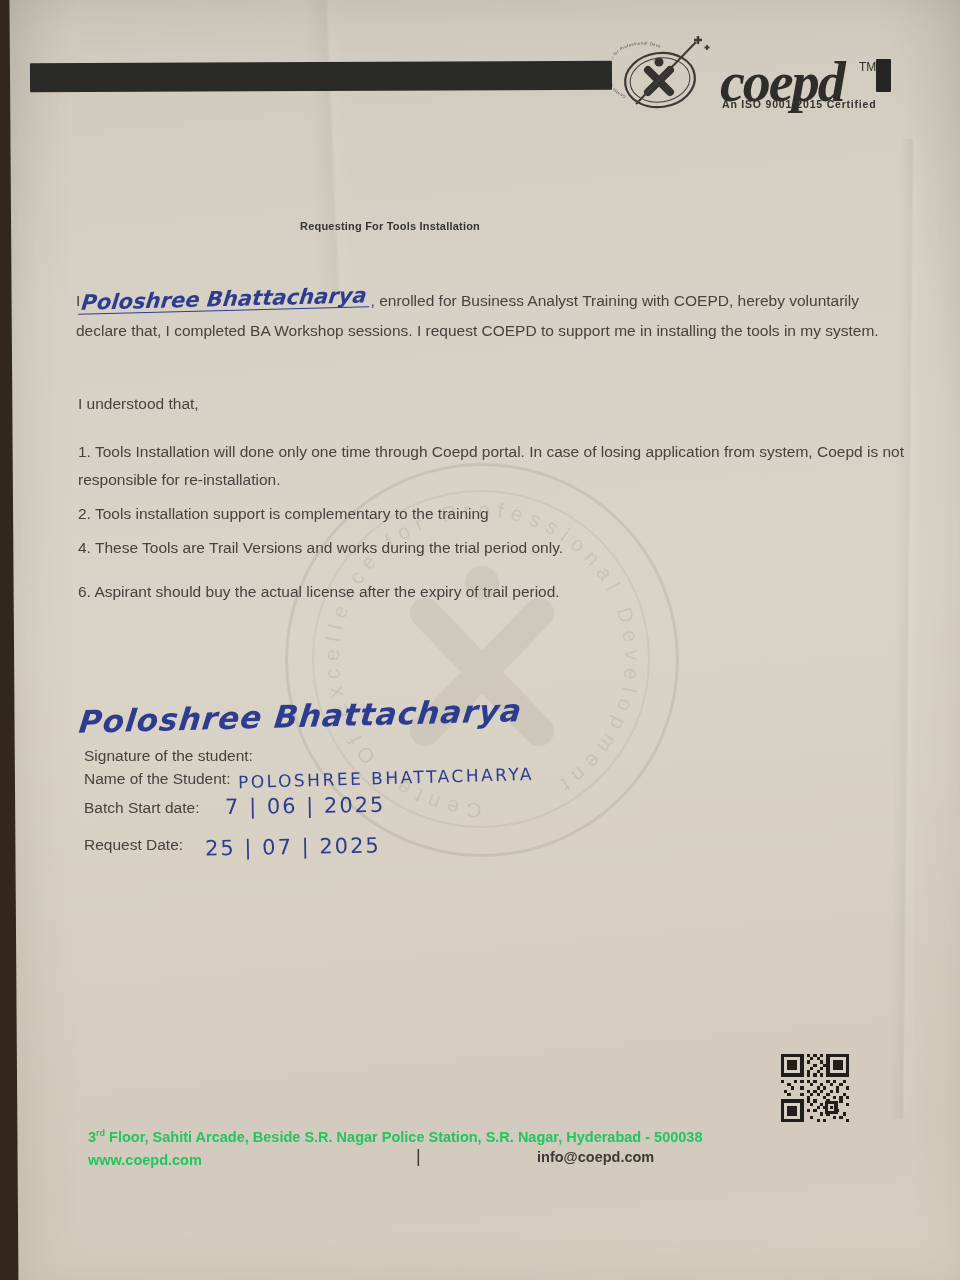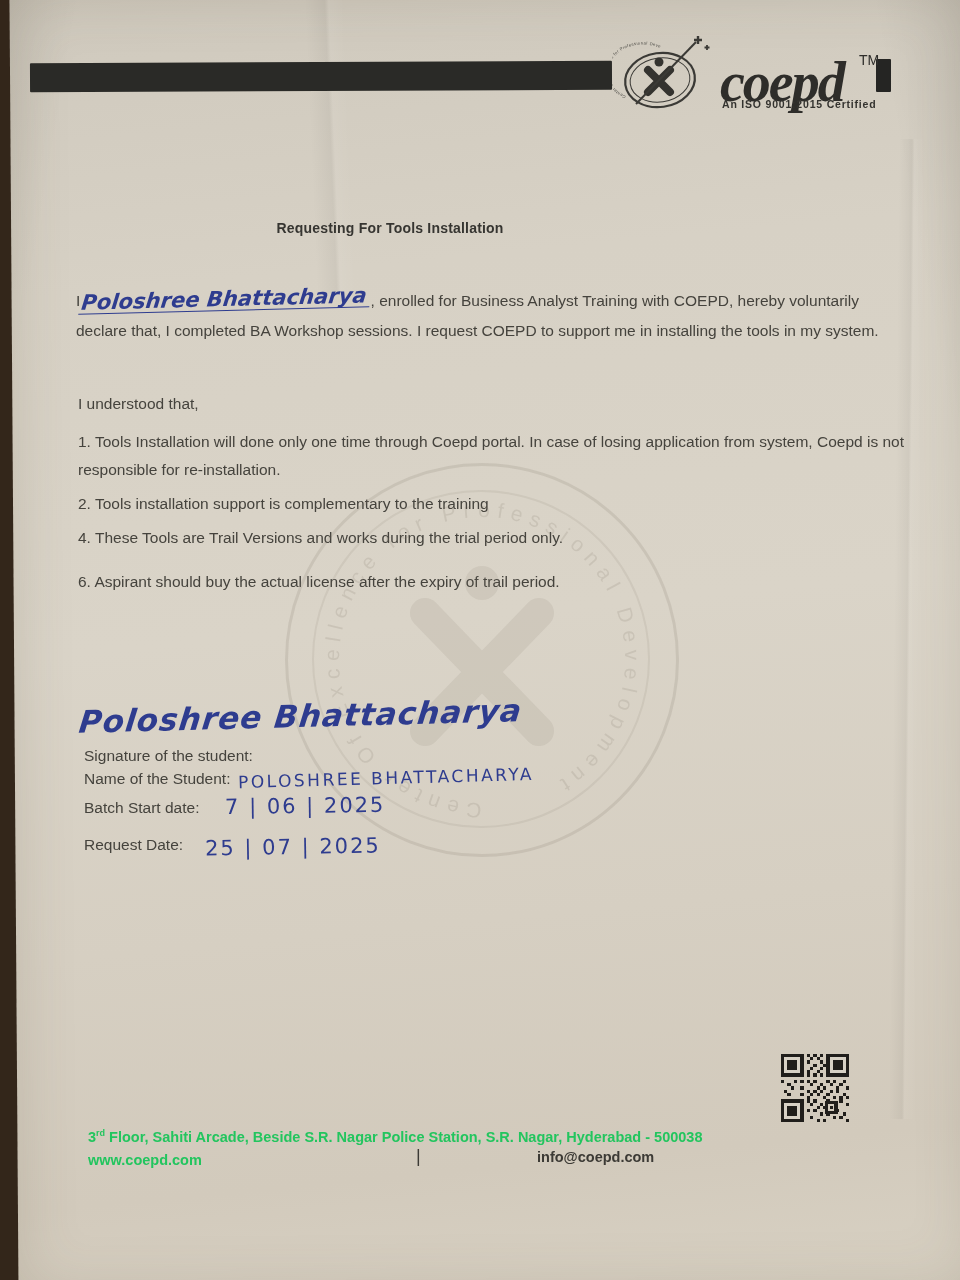--- a/index.html
+++ b/index.html
@@ -36,29 +36,29 @@
     background:#252523;border-radius:1px;
   }
   #logo{left:612px;top:26px;width:290px;height:95px;}
   #logo-mark{position:absolute;left:0;top:8px;}
   #brand-wordmark{
     position:absolute;left:108px;top:24px;
     font-size:56px;font-weight:bold;font-style:italic;
     letter-spacing:-2px;color:#2e2d2a;
     font-family:Liberation Serif, serif;
   }
-  #brand-tm{position:absolute;left:247px;top:26px;font-size:14px;color:#2e2d2a;font-style:normal;}
+  #brand-tm{position:absolute;left:247px;top:34px;font-size:12px;color:#2e2d2a;font-style:normal;}
   #logo-cert{
     position:absolute;left:110px;top:72px;
     font-size:10.5px;font-weight:bold;letter-spacing:0.8px;color:#34332f;
   }
   
   #doc-title{
     left:0;top:220px;width:780px;text-align:center;
-    font-size:14px;font-weight:bold;letter-spacing:0.2px;color:#363531;
+    font-size:11px;font-weight:bold;letter-spacing:0.2px;color:#363531;
   }
   
   #declaration{
     left:76px;top:286px;width:834px;
     font-size:15.5px;line-height:30px;color:#45433d;
   }
   .hand-script{
     font-family:"DejaVu Sans",sans-serif;
     font-style:italic;font-weight:bold;
     color:#2e3c8f;
@@ -71,21 +71,21 @@
     padding:0 4px 1px 2px;
     line-height:20px;
   }
   #understood{left:78px;top:395px;font-size:15.5px;color:#45433d;}
   
   #terms{left:78px;top:423px;width:834px;}
   .term{
     font-size:15.5px;line-height:28px;color:#45433d;
     margin-bottom:6px;
   }
-  .term:first-child{margin-top:5px;}
+  .term:first-child{margin-top:15px;}
   .term:nth-child(4){margin-top:16px;}
   .term:nth-child(5){margin-top:5px;}
   .term:nth-child(6){margin-top:19px;}
   
   #signature-script{
     left:80px;top:698px;
     font-size:31px;letter-spacing:1px;
   }
   #signature-label{left:84px;top:747px;font-size:15.5px;color:#45433d;}
   #name-row{left:84px;top:768px;font-size:15.5px;color:#45433d;}

